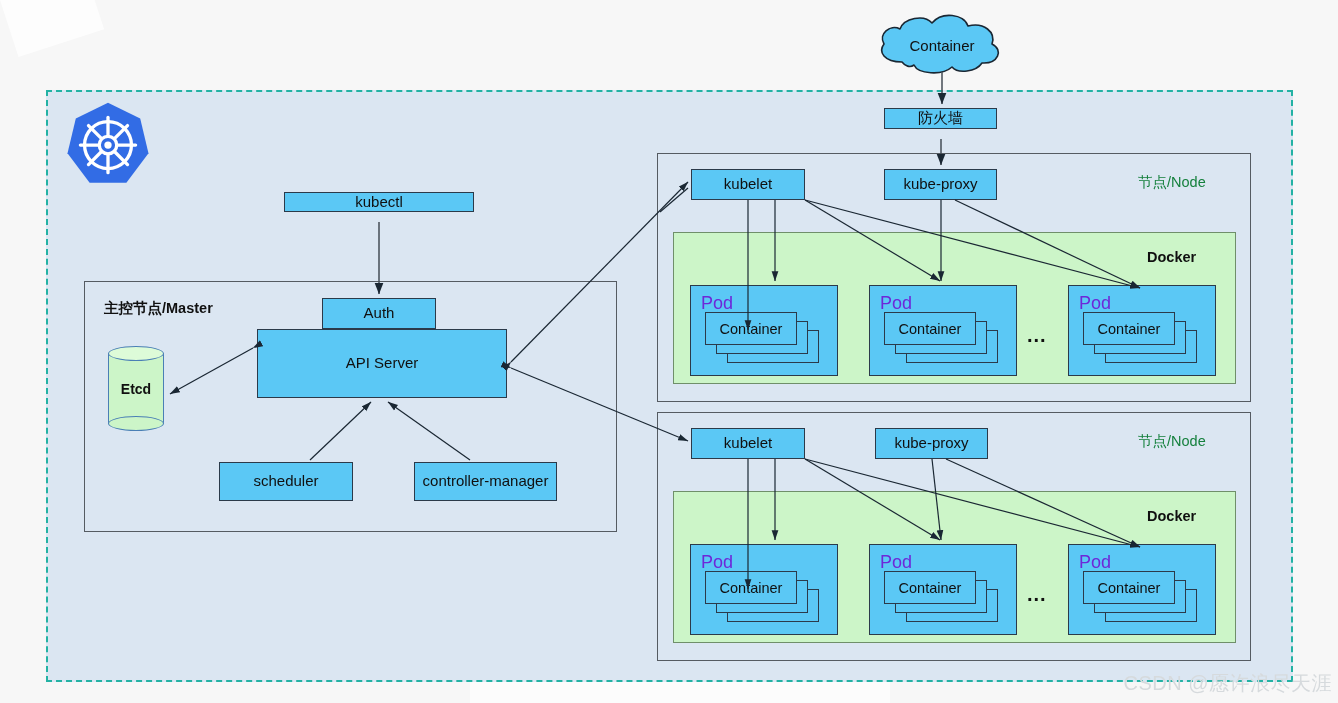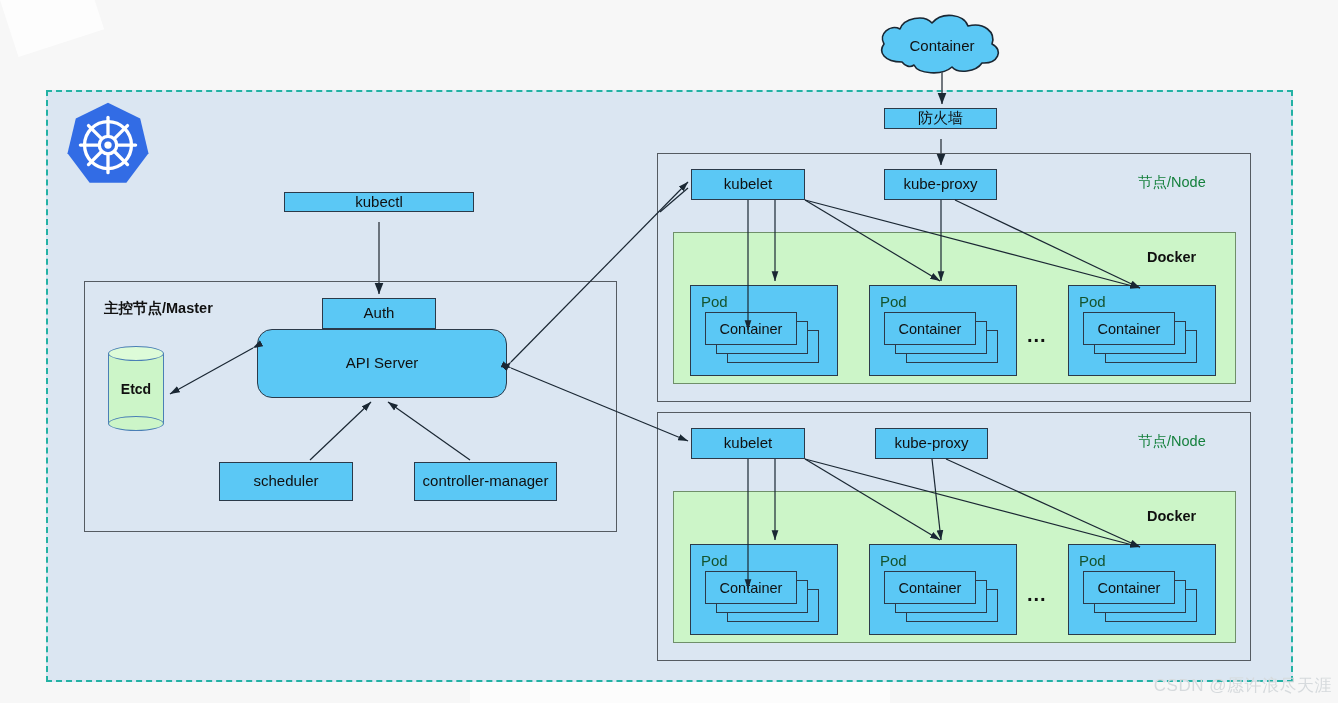--- a/index.html
+++ b/index.html
@@ -162,22 +162,22 @@
     position: absolute;
     box-sizing: border-box;
     background: #5BC8F5;
     border: 1.5px solid #2b3a4a;
     z-index: 4;
   }
   .pod-label {
     position: absolute;
     left: 10px;
     top: 7px;
-    font-size: 15px;
-    color: #14532d;
+    font-size: 18px;
+    color: #6d28d9;
   }
   
   .cstack {
     position: absolute;
     left: 14px;
     bottom: 11px;
     width: 118px;
     height: 52px;
     z-index: 5;
   }
@@ -234,21 +234,21 @@
     display: flex; align-items: center; justify-content: center;
     font-size: 15px;
     color: #101010;
   }
 
   
   #watermark {
     position: absolute;
     right: 6px;
     bottom: 6px;
-    font-size: 17px;
+    font-size: 20px;
     color: #d6dadd;
     letter-spacing: .5px;
     z-index: 9;
     white-space: nowrap;
     user-select: none;
   }
 </style>
 </head>
 <body>
 
@@ -292,21 +292,21 @@
 
   <div class="box" style="left:884px;top:108px;width:113px;height:21px;">防火墙</div>
 
   <div id="master-panel"></div>
   <div id="master-label">主控节点/Master</div>
 
   <div class="box" style="left:284px;top:192px;width:190px;height:20px;">kubectl</div>
 
   <div class="box" style="left:322px;top:298px;width:114px;height:31px;">Auth</div>
 
-  <div class="box" style="left:257px;top:329px;width:250px;height:69px;border-radius:15px;">API Server</div>
+  <div class="box" style="left:257px;top:329px;width:250px;height:69px;">API Server</div>
 
   <div id="etcd">
     <div class="cyl-body"></div>
     <div class="cyl-bot"></div>
     <div class="cyl-top"></div>
     <div class="cyl-text">Etcd</div>
   </div>
 
   <div class="box" style="left:219px;top:462px;width:134px;height:39px;">scheduler</div>
 

